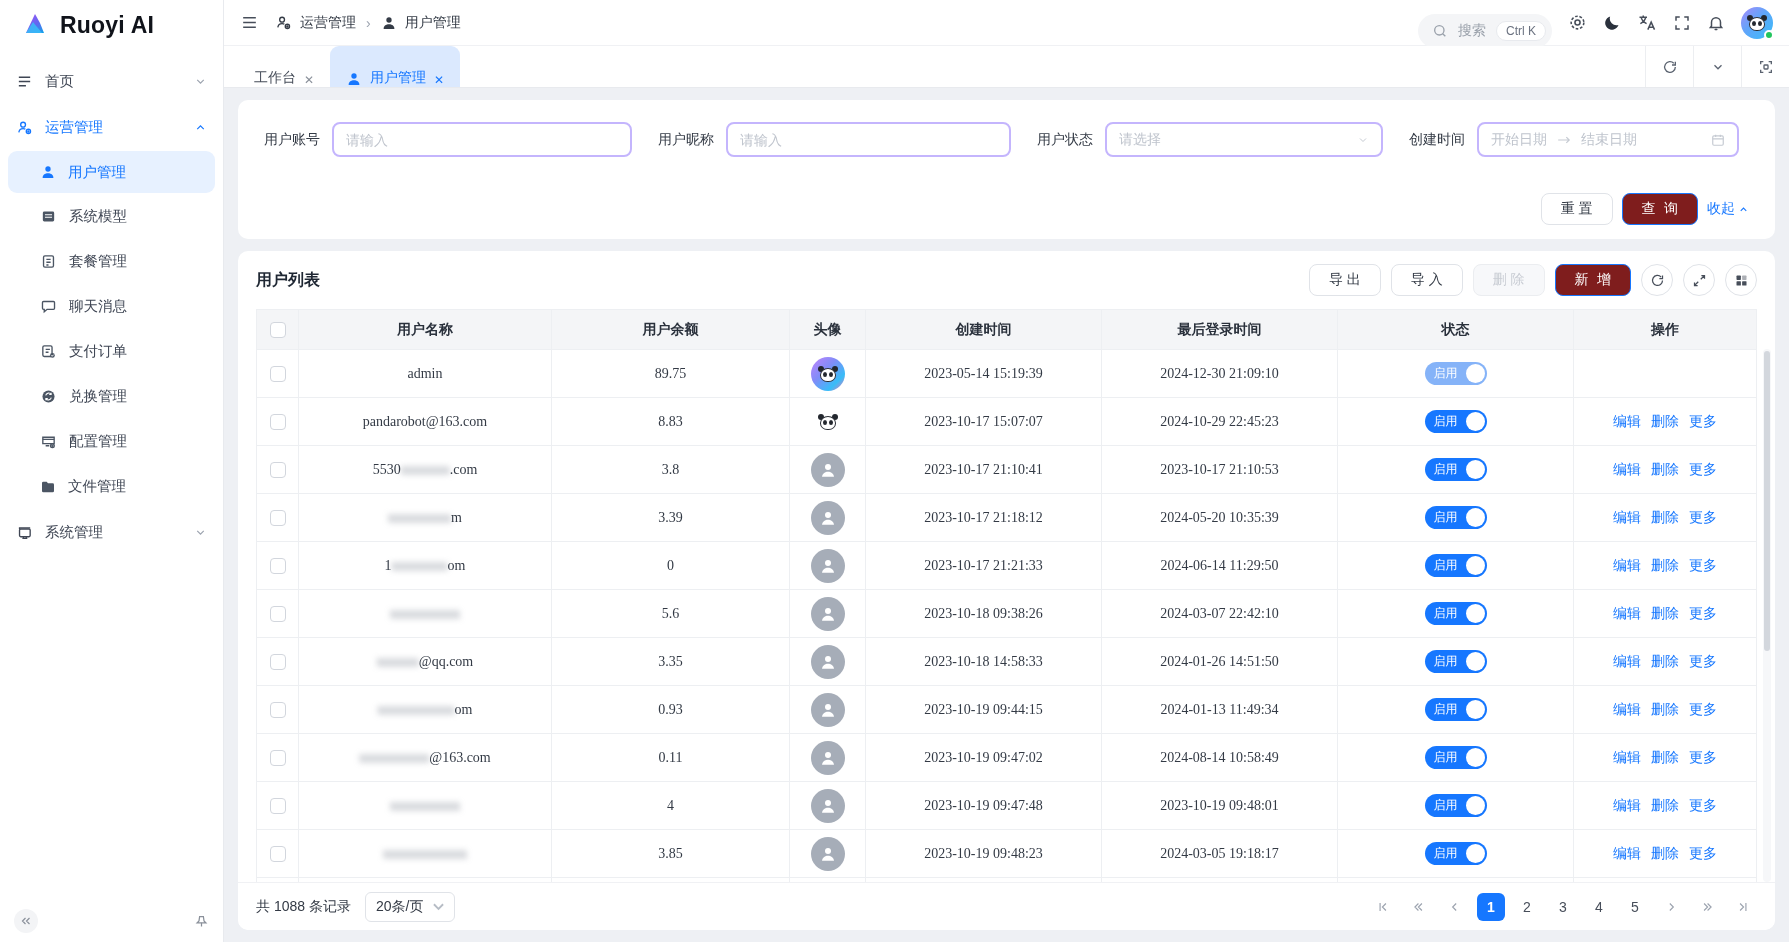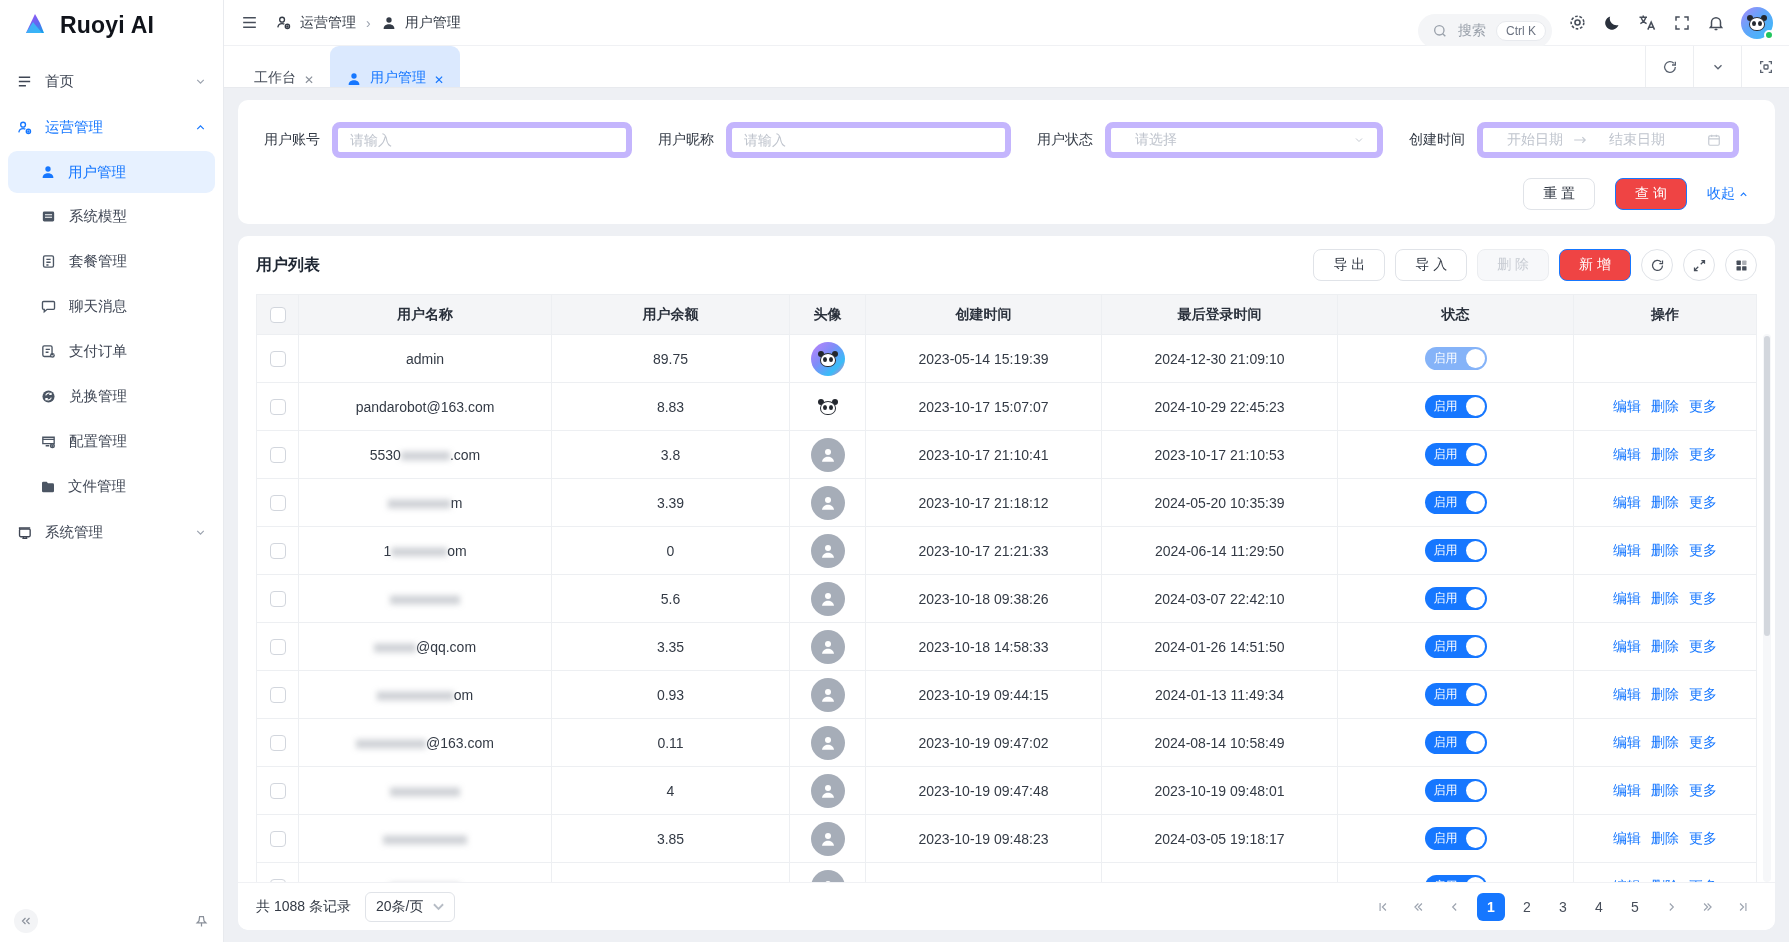--- a/index.html
+++ b/index.html
@@ -48,41 +48,41 @@
   .tab-action { width:48px; display:flex; align-items:center; justify-content:center; border-left:1px solid #eceef1; color:#5b6370; cursor:pointer; }
 
   .content { flex:1; padding:12px 14px; display:flex; flex-direction:column; gap:12px; overflow:hidden; }
   .card { background:#fff; border-radius:10px; }
 
   
   .filter-card { padding:22px 26px 14px; }
   .filter-row { display:flex; align-items:center; }
   .f-item { display:flex; align-items:center; }
   .f-label { margin-right:12px; color:#333a45; white-space:nowrap; }
-  .box { height:35px; border:6px solid #c4b5fd; border-radius:8px; background:#fff; display:flex; align-items:center; padding:12px 12px; }
-  .ph { color:#bfc4cd;margin-left:12px; }
+  .box { height:35px; border:2px solid #c4b5fd; border-radius:8px; background:#fff; display:flex; align-items:center; padding:12px 12px; }
+  .ph { color:#bfc4cd; }
   input.box { outline:none; font-size:14px; color:#333a45; font-family:inherit; }
   input.box::placeholder { color:#bfc4cd; }
   .caret { margin-left:auto; color:#c5cad2; }
   .date-box { gap:10px; color:#bfc4cd;text-align:center; }
-  .filter-buttons { display:flex; justify-content:flex-end; align-items:center; gap:20px; margin-top:20px; }
+  .filter-buttons { display:flex; justify-content:flex-end; align-items:center; gap:9px; margin-top:36px; }
   .btn { height:32px; padding:0 19px; border-radius:8px; border:1px solid #e0e3e8; background:#fff; color:#333a45; font-size:14px; display:flex; align-items:center; cursor:pointer; font-family:inherit; }
-  .btn-primary { background:#ef4444; border-color:#1677ff; color:#fff; }
+  .btn-primary { background:#7f1d1d; border-color:#1677ff; color:#fff;font-family:Liberation Mono, monospace; }
   .btn-disabled { background:#f7f8fa; border-color:#ebedf0; color:#c8ccd3; cursor:default; }
   .link { color:#1677ff; cursor:pointer; text-decoration:none; }
   .collapse-link { display:flex; align-items:center; gap:3px; font-size:14px; }
 
   
   .table-card { flex:1; display:flex; flex-direction:column; overflow:hidden; }
   .toolbar { display:flex; align-items:center; padding:13px 18px; }
   .list-title { font-size:16px; font-weight:bold; color:#1f2733; }
   .toolbar-right { margin-left:auto; display:flex; align-items:center; gap:10px; }
   .icon-btn { width:32px; height:32px; border:1px solid #e0e3e8; border-radius:50%; background:#fff; display:flex; align-items:center; justify-content:center; color:#474e5a; cursor:pointer; }
 
-  .table-zone { flex:1; overflow:hidden; padding:0 18px; position:relative; }
+  .table-zone { flex:1; overflow:hidden; padding:0 18px; position:relative;font-family:Liberation Serif, serif; }
   .tbl { width:100%; border:1px solid #edeff2; border-bottom:none; }
   .tr { display:grid; grid-template-columns:42px 253px 238px 76px 236px 236px 236px 1fr; align-items:center; height:48px; border-bottom:1px solid #edeff2; }
   .tr.head { background:#f4f5f7; height:40px; font-weight:bold; color:#2a313c; }
   .td { height:100%; display:flex; align-items:center; justify-content:center; border-right:1px solid #edeff2; text-align:center; overflow:hidden; padding:0 6px; }
   .td:last-child { border-right:none; }
   .cb { width:16px; height:16px; border:1px solid #d2d6dd; border-radius:4px; background:#fff; cursor:pointer; }
   .blur-txt { color:#6a7280; filter:blur(3px); user-select:none; }
   .ops { gap:10px; }
   .toggle { width:62px; height:23px; border-radius:12px; background:#1677ff; position:relative; display:flex; align-items:center; cursor:pointer; }
   .toggle .t-label { color:#fff; font-size:12px; margin-left:9px; }

